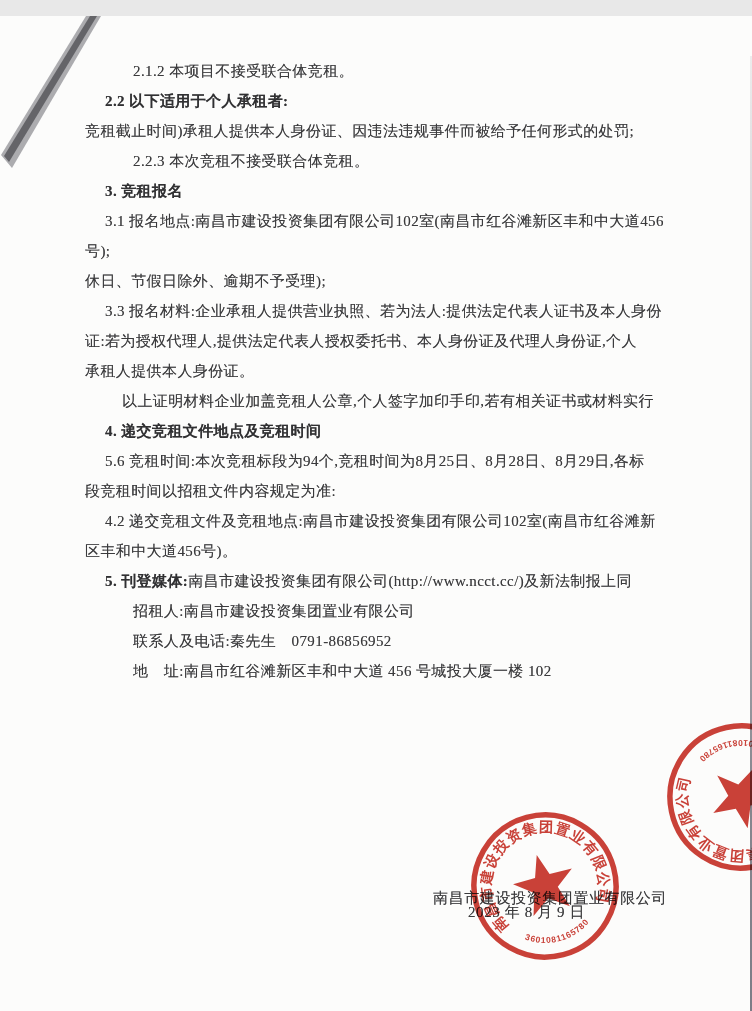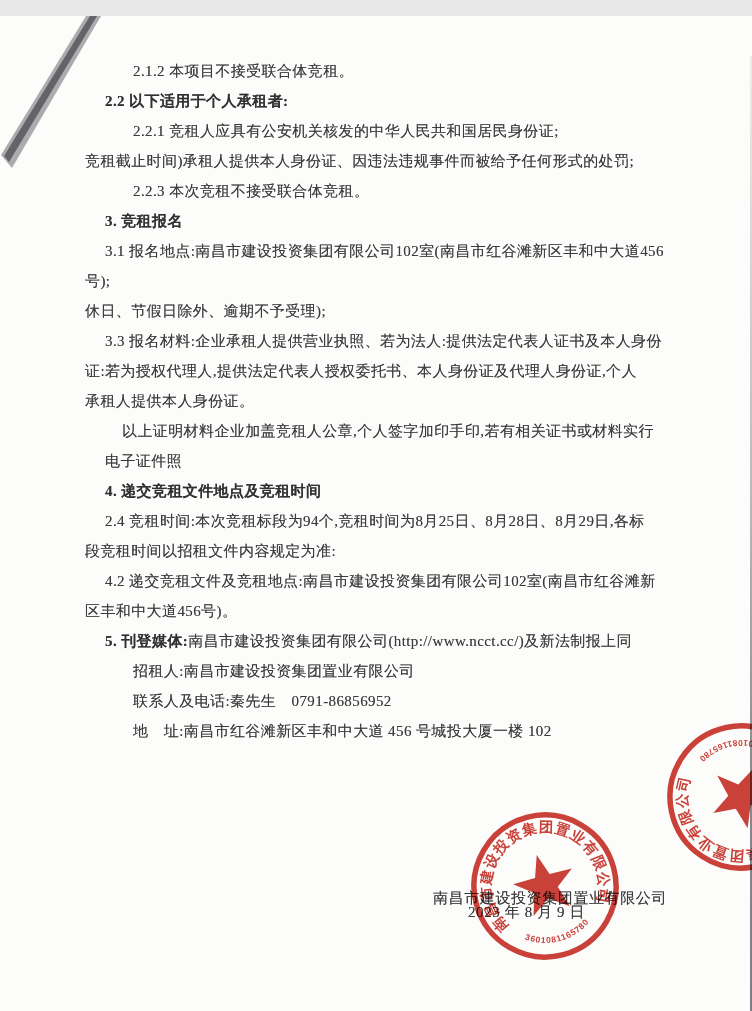--- a/index.html
+++ b/index.html
@@ -69,34 +69,32 @@
   <svg class="fold-artifact" width="120" height="160">
     <polygon points="86,0 101,0 12,152 1,139" fill="#97979c" opacity="0.8"></polygon>
     <polygon points="90,0 97,0 9,146 4,140" fill="#5c5c60" opacity="0.9"></polygon>
   </svg>
 
   <div class="edge-shadow"></div>
 
   <div class="doc-body">
     <div class="ln in2"><span>2.1.2 本项目不接受联合体竞租。</span></div>
     <div class="ln in1 bld"><span>2.2 以下适用于个人承租者:</span></div>
-    <div class="ln in2"><span>2.2.1 竞租人应具有公安机关核发的中华人民共和国居民身份证;</span></div>
     <div class="ln in0"><span>竞租截止时间)承租人提供本人身份证、因违法违规事件而被给予任何形式的处罚;</span></div>
     <div class="ln in2"><span>2.2.3 本次竞租不接受联合体竞租。</span></div>
     <div class="ln in1 bld"><span>3. 竞租报名</span></div>
     <div class="ln in1"><span>3.1 报名地点:南昌市建设投资集团有限公司102室(南昌市红谷滩新区丰和中大道456</span></div>
     <div class="ln in0"><span>号);</span></div>
     <div class="ln in0"><span>休日、节假日除外、逾期不予受理);</span></div>
     <div class="ln in1"><span>3.3 报名材料:企业承租人提供营业执照、若为法人:提供法定代表人证书及本人身份</span></div>
     <div class="ln in0"><span>证:若为授权代理人,提供法定代表人授权委托书、本人身份证及代理人身份证,个人</span></div>
     <div class="ln in0"><span>承租人提供本人身份证。</span></div>
     <div class="ln in3"><span>以上证明材料企业加盖竞租人公章,个人签字加印手印,若有相关证书或材料实行</span></div>
-    <div class="ln in1"><span>电子证件照</span></div>
     <div class="ln in1 bld"><span>4. 递交竞租文件地点及竞租时间</span></div>
-    <div class="ln in1"><span>2.4 竞租时间:本次竞租标段为94个,竞租时间为8月25日、8月28日、8月29日,各标</span></div>
+    <div class="ln in1"><span>5.6 竞租时间:本次竞租标段为94个,竞租时间为8月25日、8月28日、8月29日,各标</span></div>
     <div class="ln in0"><span>段竞租时间以招租文件内容规定为准:</span></div>
     <div class="ln in1"><span>4.2 递交竞租文件及竞租地点:南昌市建设投资集团有限公司102室(南昌市红谷滩新</span></div>
     <div class="ln in0"><span>区丰和中大道456号)。</span></div>
     <div class="ln in1"><b class="pfx">5. 刊登媒体:</b><span>南昌市建设投资集团有限公司(http://www.ncct.cc/)及新法制报上同</span></div>
     <div class="ln in2"><span>招租人:南昌市建设投资集团置业有限公司</span></div>
     <div class="ln in2"><span>联系人及电话:秦先生　0791-86856952</span></div>
     <div class="ln in2"><span>地　址:南昌市红谷滩新区丰和中大道 456 号城投大厦一楼 102</span></div>
   </div>
 
   <div class="sig sig-company">南昌市建设投资集团置业有限公司</div>

